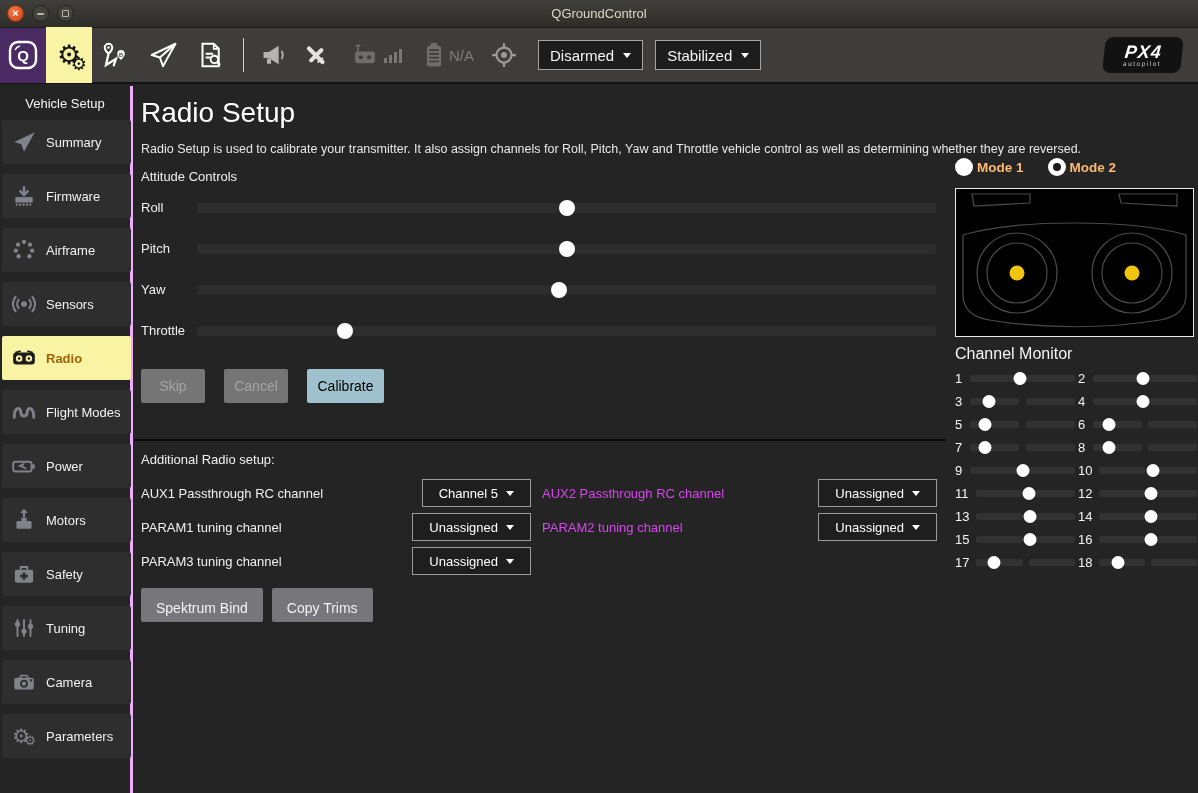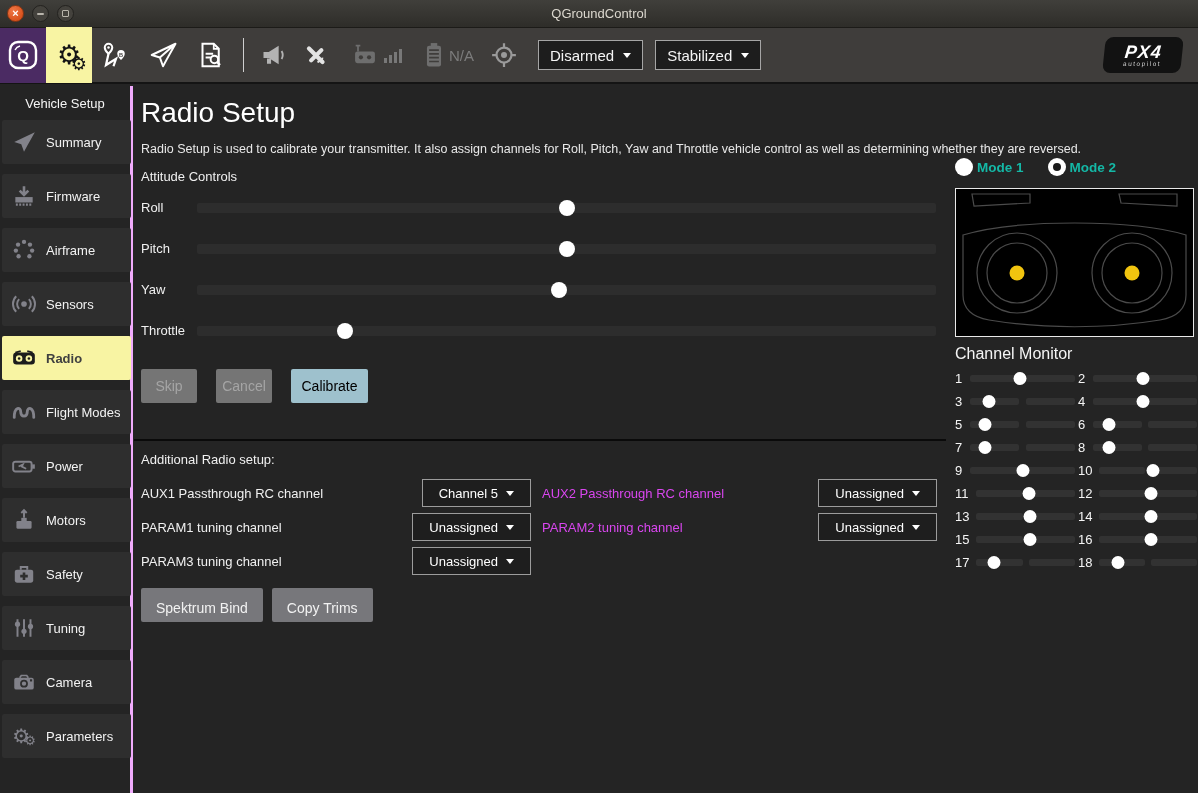--- a/index.html
+++ b/index.html
@@ -37,39 +37,39 @@
   .px4-line1 { color:#fff; font-size:18px; font-weight:bold; font-style:italic; line-height:16px; letter-spacing:1px; }
   .px4-line2 { color:#cfcfcf; font-size:6.5px; letter-spacing:1.5px; line-height:7px; }
 
   
   .body { position:absolute; top:86px; left:0; right:0; bottom:0; }
   .sidebar { position:absolute; left:0; top:0; bottom:0; width:133px; background:#242424; border-right:3px solid #f0abfc; }
   .sb-header { color:#f5f5f5; font-size:13px; text-align:center; padding:10px 0 9px 0; }
   .sitem { width:129px; height:44px; margin:0 2px 10px 2px; background:#2e2e2e; border-radius:2px; display:flex; align-items:center; padding-left:7px; gap:7px; color:#82828a; cursor:default; }
   .sitem .slabel { color:#f2f2f2; font-size:13px; }
   .sitem.selected { background:#f8f4a3; color:#1c1c1c; }
-  .sitem.selected .slabel { color:#404040; font-weight:bold; }
+  .sitem.selected .slabel { color:#a16207; font-weight:bold; }
   .sicon { flex:0 0 30px; display:flex; align-items:center; justify-content:center; }
   .gear-txt { font-size:20px; line-height:1; }
   .gear-txt2 { font-size:13px; margin-left:-6px; margin-top:8px; }
 
   
   .main { position:absolute; left:134px; top:0; right:0; bottom:0; padding:7px 0 0 7px; color:#eee; }
   .page-title { font-size:28px; color:#fff; font-weight:normal; margin-top:4px; }
   .page-desc { font-size:12.5px; color:#e8e8e8; margin-top:13px; white-space:nowrap; overflow:hidden; width:1048px; }
   .section-label { font-size:13px; color:#f0f0f0; margin-top:13px; }
 
   .sliderrow { display:flex; align-items:center; height:41px; }
   .sliderrow .sl-label { width:56px; font-size:13px; color:#f0f0f0; }
   .track { position:relative; width:739px; height:10px; background:#2d2d2d; border-radius:2px; }
   .handle { position:absolute; top:-3px; width:16px; height:16px; background:#fff; border-radius:50%; transform:translateX(-50%); }
 
   .calrow { display:flex; gap:19px; margin-top:18px; }
   .btn { height:34px; border:none; border-radius:2px; font-size:14px; font-family:"Liberation Sans",sans-serif; cursor:default; }
-  .btn.disabled { background:#757575; color:#a5a5a5; width:56px; }
+  .btn.disabled { background:#757575; color:#a5a5a5; width:64px; }
   .btn.primary { background:#9ec1cd; color:#000; width:77px; }
   .btn.gray { background:#77777b; color:#f2f2f2; padding:12px 15px; }
 
   .divider { height:2px; background:#0a0a0a; width:812px; margin:36px 0 0 -7px; }
 
   .addl-grid { margin-top:9px; }
   .addl-row { display:flex; align-items:center; height:34px; }
   .flabel { width:290px; font-size:13px; color:#f0f0f0; }
   .flabel2 { width:300px; margin-left:11px; font-size:13px; color:#d946ef; }
   .ddwrap { width:100px; display:flex; justify-content:flex-end; }
@@ -77,21 +77,21 @@
   .dd { display:inline-flex; align-items:center; gap:8px; height:28px; padding:0 16px; border:1px solid #9c9c9c; background:#1e1e1e; color:#fff; font-size:13px; white-space:nowrap; cursor:default; }
   .dd .caret { border-top-color:#fff; }
   .bindrow { display:flex; gap:9px; margin-top:10px; }
 
   
   .rightpanel { position:absolute; left:955px; top:158px; width:239px; }
   .modes { display:flex; gap:24px; align-items:center; }
   .mode { display:flex; align-items:center; gap:4px; cursor:default; }
   .radio { width:18px; height:18px; border-radius:50%; background:#fff; position:relative; }
   .radio.checked::after { content:""; position:absolute; left:5px; top:5px; width:8px; height:8px; background:#1b1b1b; border-radius:50%; }
-  .mode-label { color:#14b8a6; font-size:13.5px; font-weight:600; }
+  .mode-label { color:#fdba74; font-size:13.5px; font-weight:600; }
   .txdiagram { margin-top:12px; width:239px; height:149px; background:#000; border:1px solid #e9e9e9; }
   .cm-heading { color:#f5f5f5; font-size:16px; margin-top:8px; }
   .channels { margin-top:7px; display:grid; grid-template-columns:120px 119px; column-gap:3px; row-gap:7px; }
   .channel { display:flex; align-items:center; height:16px; }
   .channel .num { font-size:13px; color:#f5f5f5; margin-right:7px; min-width:8px; }
   .ctrack { position:relative; flex:1; height:7px; }
   .ctrack .seg { position:absolute; top:0; height:7px; background:#323232; border-radius:2px; }
   .ctrack .seg.l { left:0; width:47%; }
   .ctrack .seg.r { left:53%; right:0; }
   .chandle { position:absolute; top:-3px; width:13px; height:13px; background:#fff; border-radius:50%; transform:translateX(-50%); z-index:1; }

